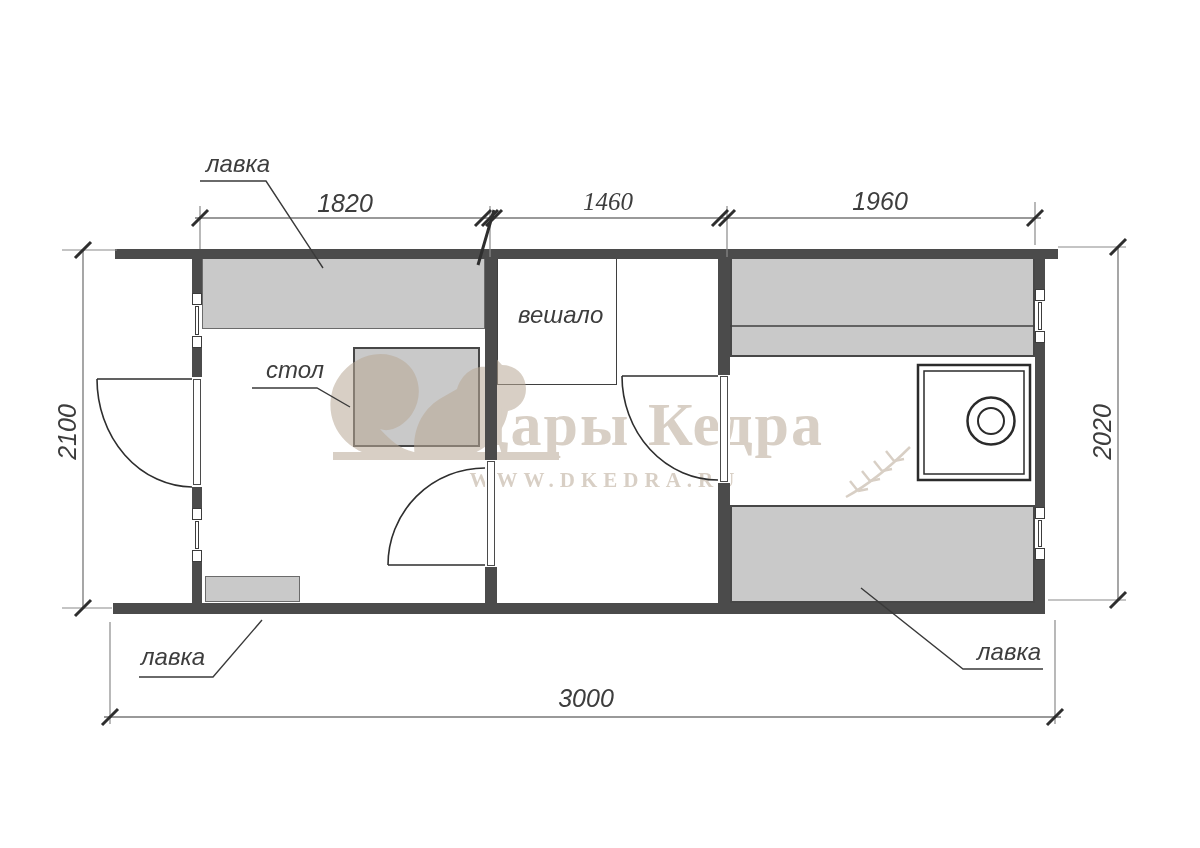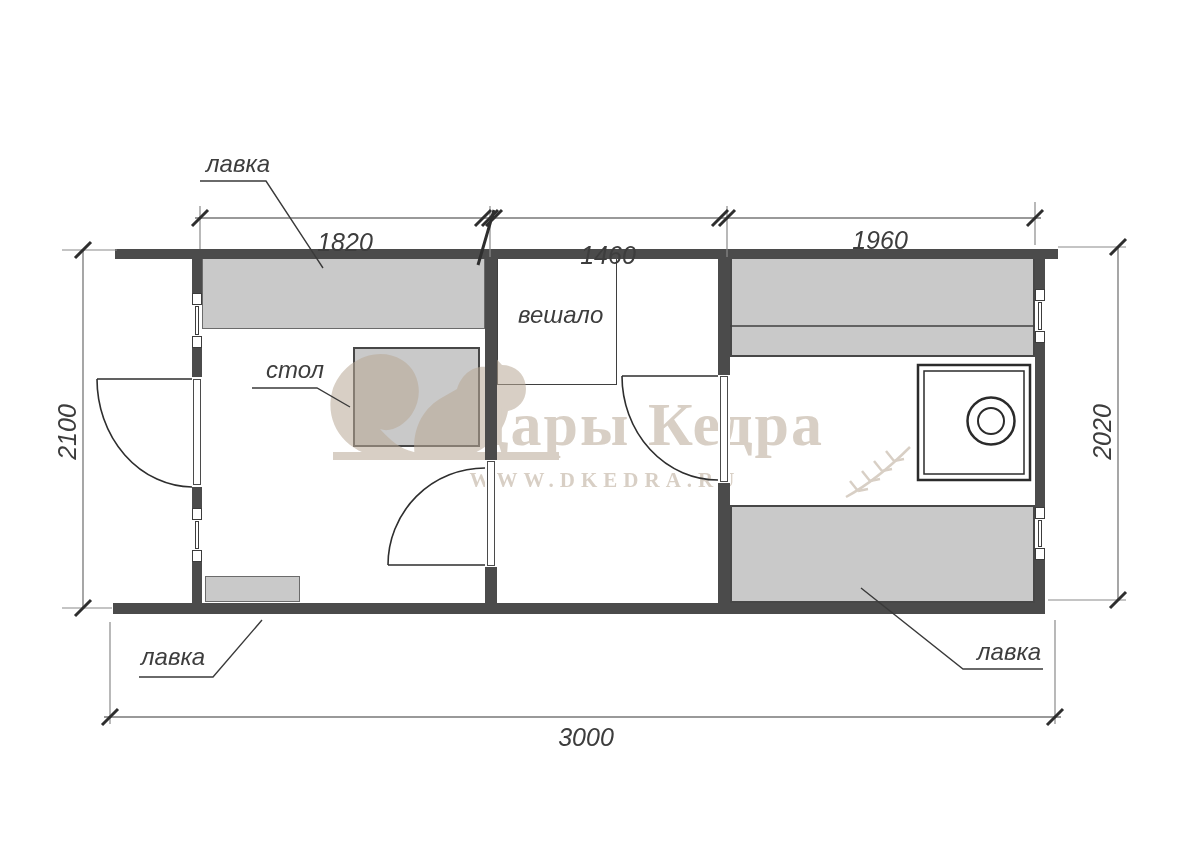--- a/index.html
+++ b/index.html
@@ -26,21 +26,21 @@
   .wm-brand{position:absolute;left:645px;top:424px;transform:translate(-50%,-50%);
     font-family:"Liberation Serif",serif;font-weight:bold;font-size:62px;letter-spacing:2px;
     color:#b9a996;white-space:nowrap;}
   .wm-url{position:absolute;left:605px;top:480px;transform:translate(-50%,-50%);
     font-family:"Liberation Serif",serif;font-weight:bold;font-size:21px;letter-spacing:6px;
     color:#b9a996;white-space:nowrap;}
   .wm-ground{position:absolute;left:333px;top:452px;width:226px;height:8px;background:#b9a996;}
   
   .t{position:absolute;font-style:italic;color:#3d3d3d;white-space:nowrap;}
   .title{left:598px;top:60px;transform:translateX(-50%);font-size:40px;color:#555;letter-spacing:3px;}
-  .dim{font-size:25px;transform:translateX(-50%);margin-top:39px;}
+  .dim{font-size:25px;transform:translateX(-50%);}
   .dim-rot{font-size:25px;transform:translate(-50%,-50%) rotate(-90deg);}
   .lbl{font-size:24px;}
 </style>
 </head>
 <body>
 
 <div class="canvas">
 
   <div class="layer lay-furn">
     <div class="furn" style="left:202px;top:257px;width:283px;height:72px;"></div>
@@ -155,21 +155,21 @@
       <rect x="918" y="365" width="112" height="115" stroke-width="2.5"></rect>
       <rect x="924" y="371" width="100" height="103" stroke-width="1.5"></rect>
       <circle cx="991" cy="421" r="23.5" stroke-width="2.5" fill="none"></circle>
       <circle cx="991" cy="421" r="13" stroke-width="2" fill="none"></circle>
     </g>
   </svg>
 
   <div class="layer lay-text">
 
     <div class="t dim" style="left:345px;top:189px;">1820</div>
-    <div class="t dim" style="left:608px;top:202px;">1460</div>
+    <div class="t dim" style="left:608px;top:188px;font-family:Liberation Serif, serif;">1460</div>
     <div class="t dim" style="left:880px;top:187px;">1960</div>
     <div class="t dim-rot" style="left:67px;top:432px;">2100</div>
     <div class="t dim-rot" style="left:1102px;top:432px;">2020</div>
     <div class="t dim" style="left:586px;top:684px;">3000</div>
 
     <div class="t lbl" style="left:206px;top:150px;">лавка</div>
     <div class="t lbl" style="left:266px;top:356px;">стол</div>
     <div class="t lbl" style="left:518px;top:301px;">вешало</div>
     <div class="t lbl" style="left:141px;top:643px;">лавка</div>
     <div class="t lbl" style="left:977px;top:638px;">лавка</div>

